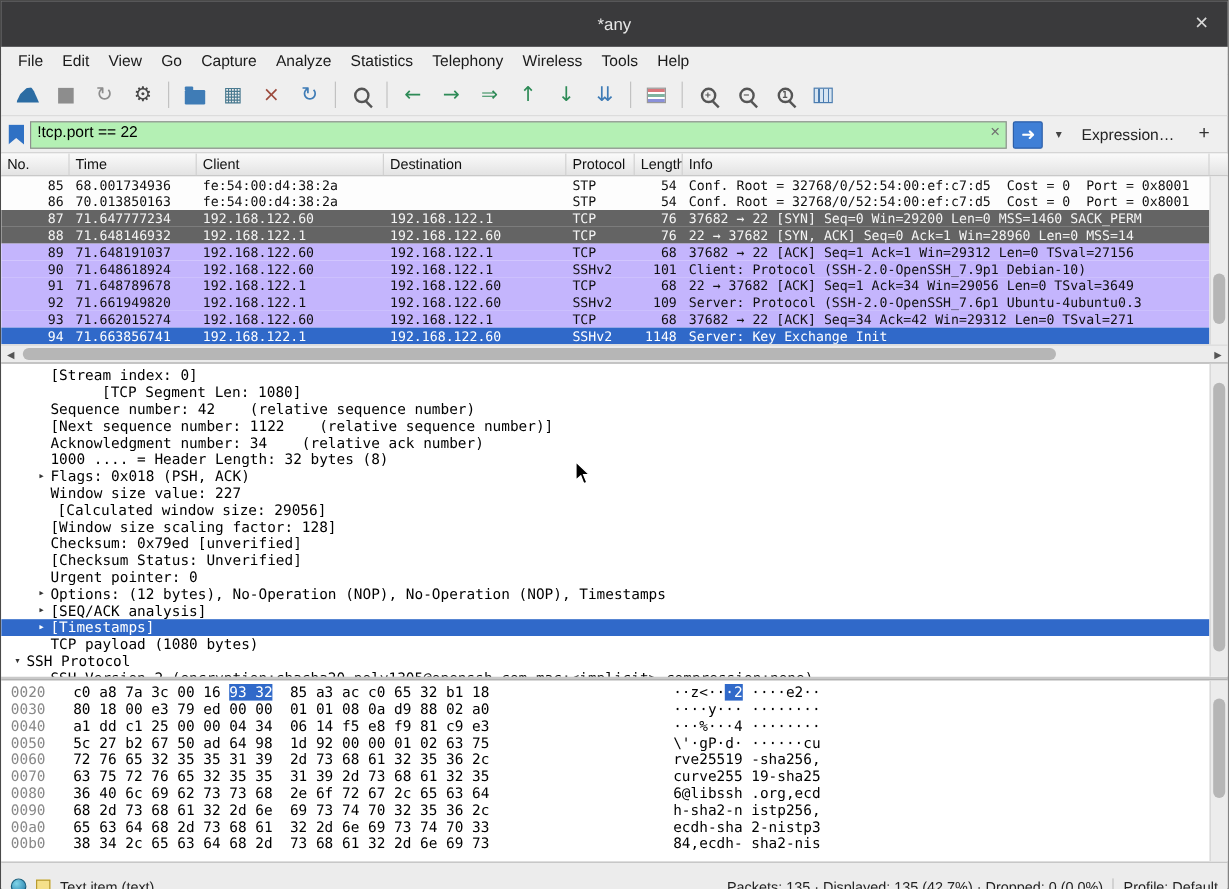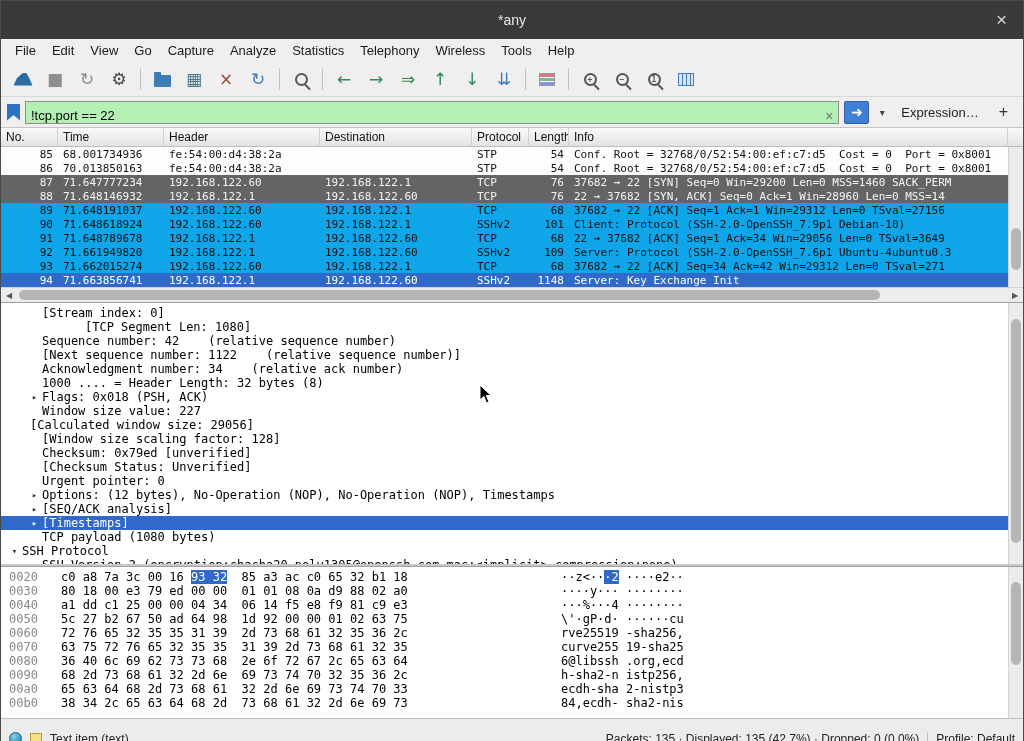--- a/index.html
+++ b/index.html
@@ -24,42 +24,42 @@
   .icon-folder { width:17px; height:12px; background:#3f7cb6; border-radius:1px; position:relative; margin-top:3px; }
   .icon-folder::before { content:""; position:absolute; top:-3px; left:0; width:7px; height:3px; background:#3f7cb6; border-radius:1px 1px 0 0; }
   .icon-mag { position:relative; width:13px; height:13px; border:2px solid #555; border-radius:50%; font:bold 8px "DejaVu Sans Mono",monospace; display:flex; align-items:center; justify-content:center; color:#555; }
   .icon-mag::after { content:""; position:absolute; width:7px; height:2px; background:#555; bottom:-4px; right:-5px; transform:rotate(45deg); }
   .icon-colorize { width:16px; height:13px; border:1px solid #999; background:linear-gradient(180deg,#d9777c 0 23%,#ffffff 23% 38%,#7fb3a0 38% 61%,#ffffff 61% 76%,#8a90d9 76% 100%); }
   .icon-cols { width:16px; height:13px; border:1px solid #4a7cb0; background:repeating-linear-gradient(90deg,#d7e5f2 0 3px,#4a7cb0 3px 4px); }
 
   
   .filterbar { height:31px; display:flex; align-items:center; background:#efefef; border-bottom:1px solid #c4c4c4; padding:0 6px; gap:5px; flex:none; }
   .bookmark { width:13px; height:17px; background:#2f71c4; clip-path:polygon(0 0,100% 0,100% 100%,50% 68%,0 100%); flex:none; }
-  .filter-field { flex:1; height:23px; background:#b4f0b4; border:1px solid #8f8f8f; display:flex; align-items:flex-end; padding:0 5px; gap:5px; }
+  .filter-field { flex:1; height:23px; background:#b4f0b4; border:1px solid #8f8f8f; display:flex; align-items:flex-start; padding:0 5px; gap:5px; }
   .filter-input { flex:1; background:transparent; border:none; outline:none; font-size:13px; color:#000; font-family:"Liberation Sans",sans-serif; }
   .filter-clear { color:#707070; font-size:14px; line-height:1; }
   .apply-btn { width:25px; height:23px; background:#3f7fd6; border:1px solid #2d5fa8; border-radius:2px; color:#fff; display:flex; align-items:center; justify-content:center; font-size:14px; flex:none; }
   .filter-dd { width:16px; height:23px; display:flex; align-items:center; justify-content:center; color:#444; font-size:10px; flex:none; }
   .expr-label { font-size:13px; color:#222; padding:0 6px; }
   .add-btn { font-size:16px; color:#333; padding:0 9px; }
 
   
   .plist { flex:none; background:#fff; display:flex; flex-direction:column; }
   .plist-header { height:19px; display:flex; background:linear-gradient(#fafafa,#e3e3e3); border-bottom:1px solid #bdbdbd; font-size:12px; color:#111; padding-right:15px; }
   .ph-cell { padding:2px 5px; border-right:1px solid #d2d2d2; overflow:hidden; white-space:nowrap; }
   .col-no { width:57px; flex:none; } .col-time { width:106px; flex:none; } .col-src { width:156px; flex:none; }
   .col-dst { width:152px; flex:none; } .col-proto { width:57px; flex:none; } .col-len { width:40px; flex:none; } .col-info { flex:1; min-width:0; }
   .plist-body { display:flex; height:140px; }
   .plist-rows { flex:1; overflow:hidden; min-width:0; }
   .prow { height:14px; display:flex; font:11px "DejaVu Sans Mono",monospace; align-items:center; }
   .pcell { padding:0 5px; overflow:hidden; white-space:pre; }
   .prow .col-no, .prow .col-len { text-align:right; }
   .r-stp { background:#fdfdfd; color:#101010; }
   .r-syn { background:#646464; color:#f5f5f5; }
-  .r-tcp { background:#0ea5e9; color:#101010; }
+  .r-tcp { background:#c4b5fd; color:#101010; }
   .r-sel { background:#3069c9; color:#ffffff; }
 
   
   .vscroll { width:15px; background:#ececec; border-left:1px solid #d4d4d4; position:relative; flex:none; }
   .vthumb { position:absolute; left:2px; right:2px; background:#b6b6b6; border-radius:5px; }
   .hscroll { height:15px; display:flex; background:#ececec; border-top:1px solid #d4d4d4; align-items:center; flex:none; }
   .harrow { width:16px; text-align:center; font-size:8px; color:#555; flex:none; }
   .htrack { flex:1; position:relative; height:100%; }
   .hthumb { position:absolute; top:2px; bottom:2px; left:2px; width:87%; background:#b6b6b6; border-radius:5px; }
 
@@ -194,21 +194,21 @@
       </div>
     <div class="filter-dd">▾</div>
     <span class="expr-label">Expression…</span>
     <span class="add-btn">+</span>
   </div>
 
   <div class="plist">
     <div class="plist-header">
         <div class="ph-cell col-no">No.</div>
         <div class="ph-cell col-time">Time</div>
-        <div class="ph-cell col-src">Header</div>
+        <div class="ph-cell col-src">Client</div>
         <div class="ph-cell col-dst">Destination</div>
         <div class="ph-cell col-proto">Protocol</div>
         <div class="ph-cell col-len">Length</div>
         <div class="ph-cell col-info">Info</div>
       </div>
     <div class="plist-body">
       <div class="plist-rows">
           <div class="prow r-stp">
             <span class="pcell col-no">85</span>
             <span class="pcell col-time">68.001734936</span>
@@ -316,21 +316,21 @@
   <div class="details">
     <div class="details-lines">
         <div class="dline" style="padding-left: 26px;"><span class="d-arrow"></span><span>[Stream index: 0]</span></div>
         <div class="dline" style="padding-left: 26px; margin-left: 43px;"><span class="d-arrow"></span><span>[TCP Segment Len: 1080]</span></div>
         <div class="dline" style="padding-left: 26px;"><span class="d-arrow"></span><span>Sequence number: 42    (relative sequence number)</span></div>
         <div class="dline" style="padding-left: 26px;"><span class="d-arrow"></span><span>[Next sequence number: 1122    (relative sequence number)]</span></div>
         <div class="dline" style="padding-left: 26px; text-align: right;"><span class="d-arrow"></span><span>Acknowledgment number: 34    (relative ack number)</span></div>
         <div class="dline" style="padding-left: 26px;"><span class="d-arrow"></span><span>1000 .... = Header Length: 32 bytes (8)</span></div>
         <div class="dline" style="padding-left: 26px;"><span class="d-arrow">▸</span><span>Flags: 0x018 (PSH, ACK)</span></div>
         <div class="dline" style="padding-left: 26px;"><span class="d-arrow"></span><span>Window size value: 227</span></div>
-        <div class="dline" style="padding-left: 14px;"><span class="d-arrow"></span><span>[Calculated window size: 29056]</span></div>
+        <div class="dline" style="padding-left: 32px;"><span class="d-arrow"></span><span>[Calculated window size: 29056]</span></div>
         <div class="dline" style="padding-left: 26px;"><span class="d-arrow"></span><span>[Window size scaling factor: 128]</span></div>
         <div class="dline" style="padding-left: 26px;"><span class="d-arrow"></span><span>Checksum: 0x79ed [unverified]</span></div>
         <div class="dline" style="padding-left: 26px;"><span class="d-arrow"></span><span>[Checksum Status: Unverified]</span></div>
         <div class="dline" style="padding-left: 26px;"><span class="d-arrow"></span><span>Urgent pointer: 0</span></div>
         <div class="dline" style="padding-left: 26px;"><span class="d-arrow">▸</span><span>Options: (12 bytes), No-Operation (NOP), No-Operation (NOP), Timestamps</span></div>
         <div class="dline" style="padding-left: 26px;"><span class="d-arrow">▸</span><span>[SEQ/ACK analysis]</span></div>
         <div class="dline sel" style="padding-left: 26px;"><span class="d-arrow">▸</span><span>[Timestamps]</span></div>
         <div class="dline" style="padding-left: 26px;"><span class="d-arrow"></span><span>TCP payload (1080 bytes)</span></div>
         <div class="dline" style="padding-left: 6px;"><span class="d-arrow">▾</span><span>SSH Protocol</span></div>
         <div class="dline" style="padding-left: 26px;"><span class="d-arrow"></span><span>SSH Version 2 (encryption:chacha20-poly1305@openssh.com mac:&lt;implicit&gt; compression:none)</span></div>

